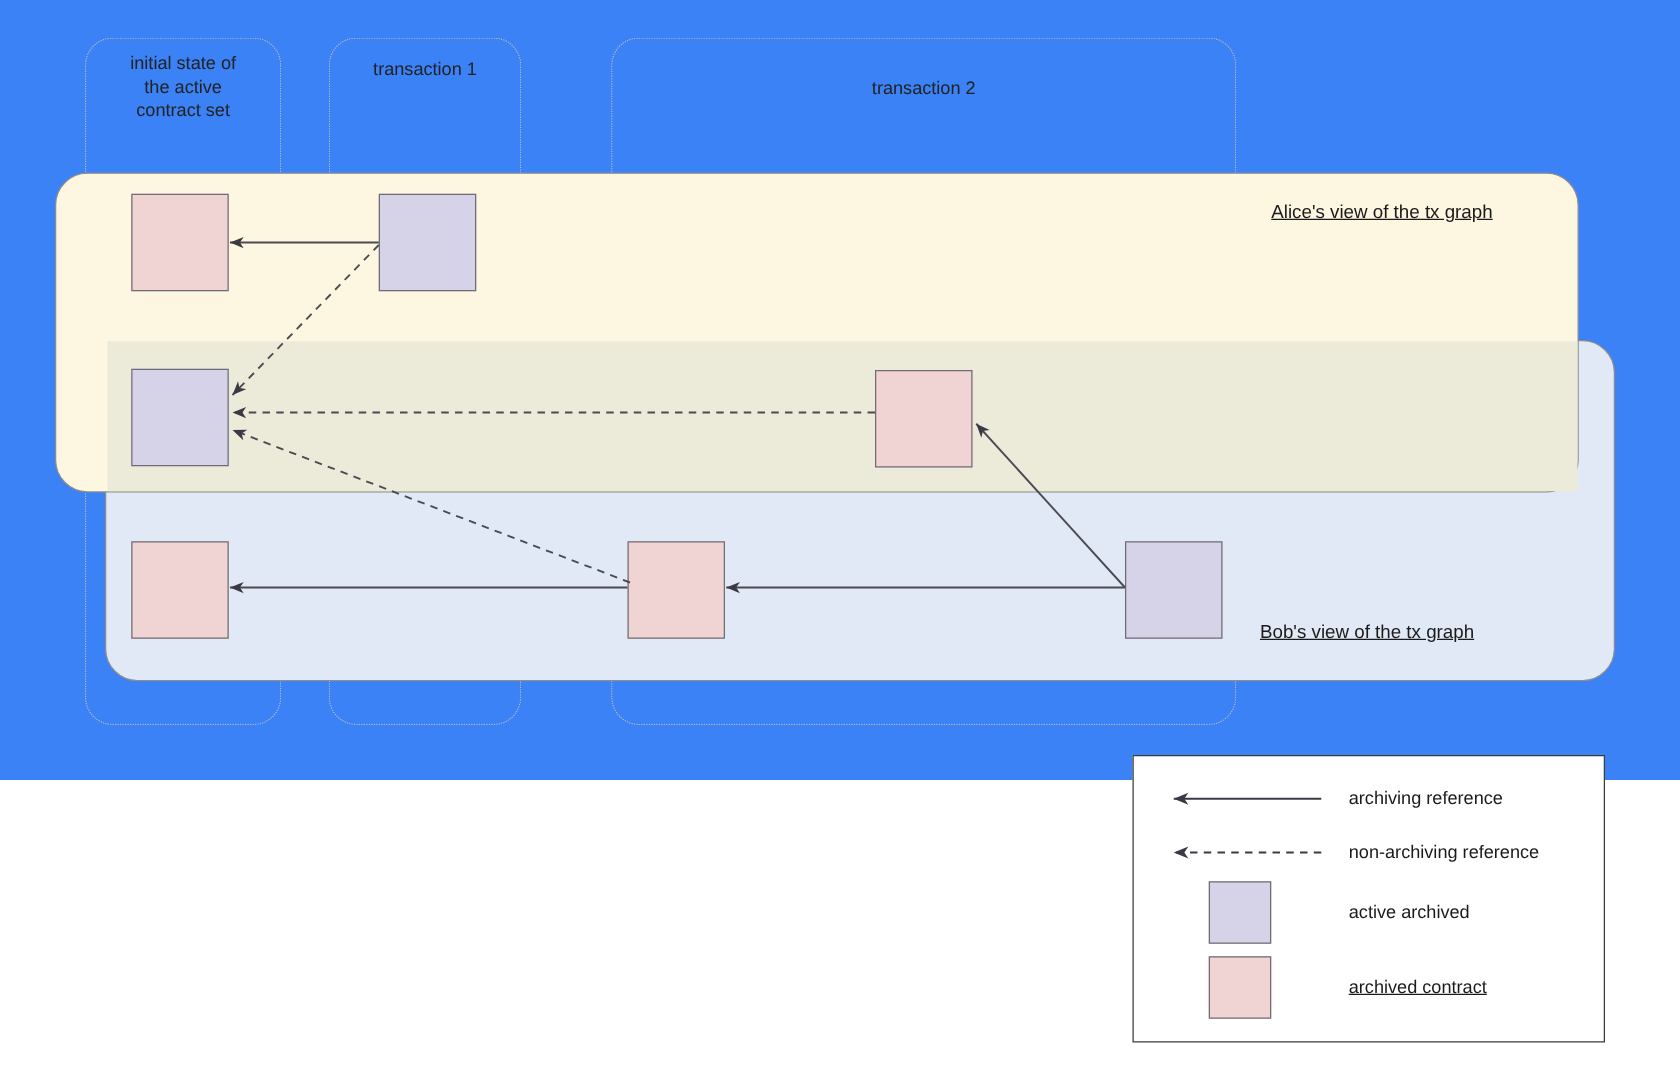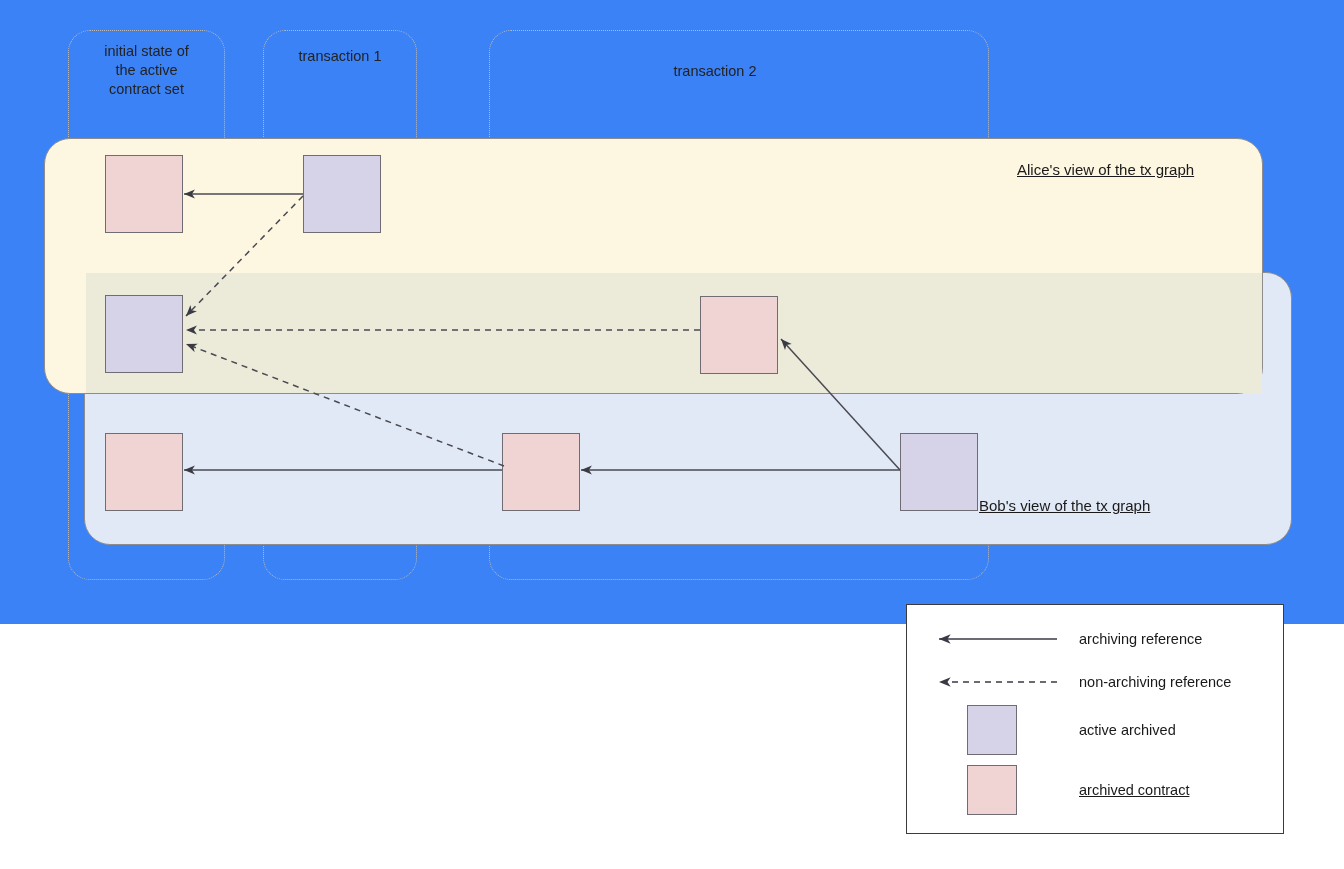--- a/index.html
+++ b/index.html
@@ -127,29 +127,29 @@
 <div id="canvas">
 
   <div class="col-group" style="left:68px; top:30px; width:157px; height:550px;"></div>
   <div class="col-group" style="left:263px; top:30px; width:154px; height:550px;"></div>
   <div class="col-group" style="left:489px; top:30px; width:500px; height:550px;"></div>
 
   <div class="col-label" style="left:68px; top:42px; width:157px;">initial state of
 the active
 contract set</div>
   <div class="col-label" style="left:263px; top:47px; width:154px;">transaction 1</div>
-  <div class="col-label" style="left:465px; top:62px; width:500px;text-align:center;">transaction 2</div>
+  <div class="col-label" style="left:489px; top:62px; width:500px;text-align:center;">transaction 2</div>
 
   <div class="view-region" id="bob-region" style="left:84px; top:272px; width:1208px; height:273px;"></div>
   <div class="view-region" id="alice-region" style="left:44px; top:138px; width:1219px; height:256px;"></div>
 
   <div id="overlap-region" style="left:86px; top:273px; width:1176px; height:120px;"></div>
 
   <div class="view-label" style="left:1017px; top:161px;">Alice's view of the tx graph</div>
-  <div class="view-label" style="left:979px; top:497px;">Bob's view of the tx graph</div>
+  <div class="view-label" style="left:1008px; top:497px;">Bob's view of the tx graph</div>
 
   <div class="contract archived" style="left:105px; top:155px;"></div>
   <div class="contract active" style="left:303px; top:155px;"></div>
   <div class="contract active" style="left:105px; top:295px;"></div>
   <div class="contract archived" style="left:700px; top:296px;"></div>
   <div class="contract archived" style="left:105px; top:433px;"></div>
   <div class="contract archived" style="left:502px; top:433px;"></div>
   <div class="contract active" style="left:900px; top:433px;"></div>
 
   <svg id="edges" viewBox="0 0 1344 869" xmlns="http://www.w3.org/2000/svg">

